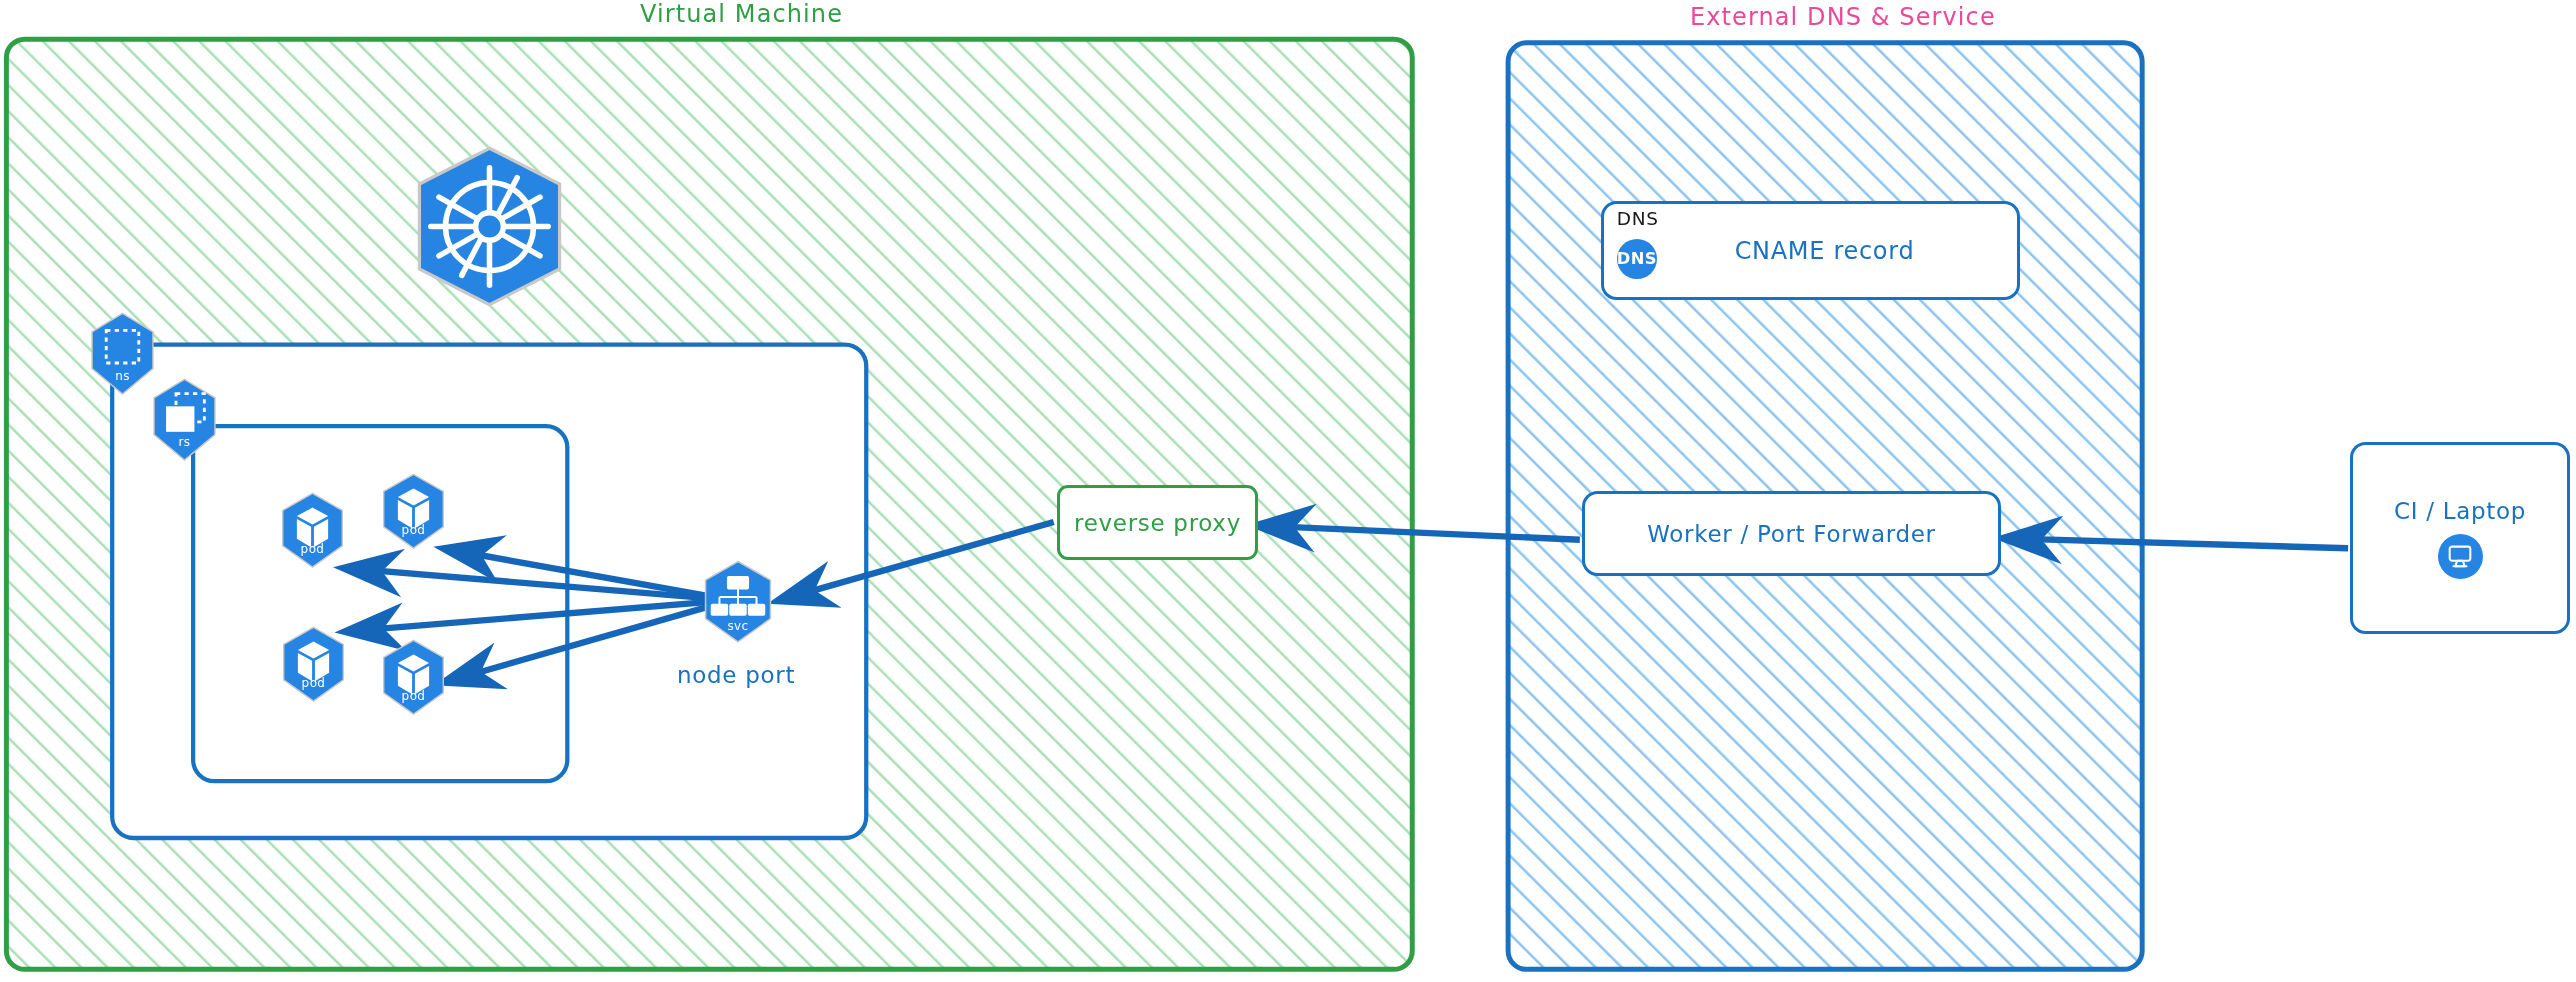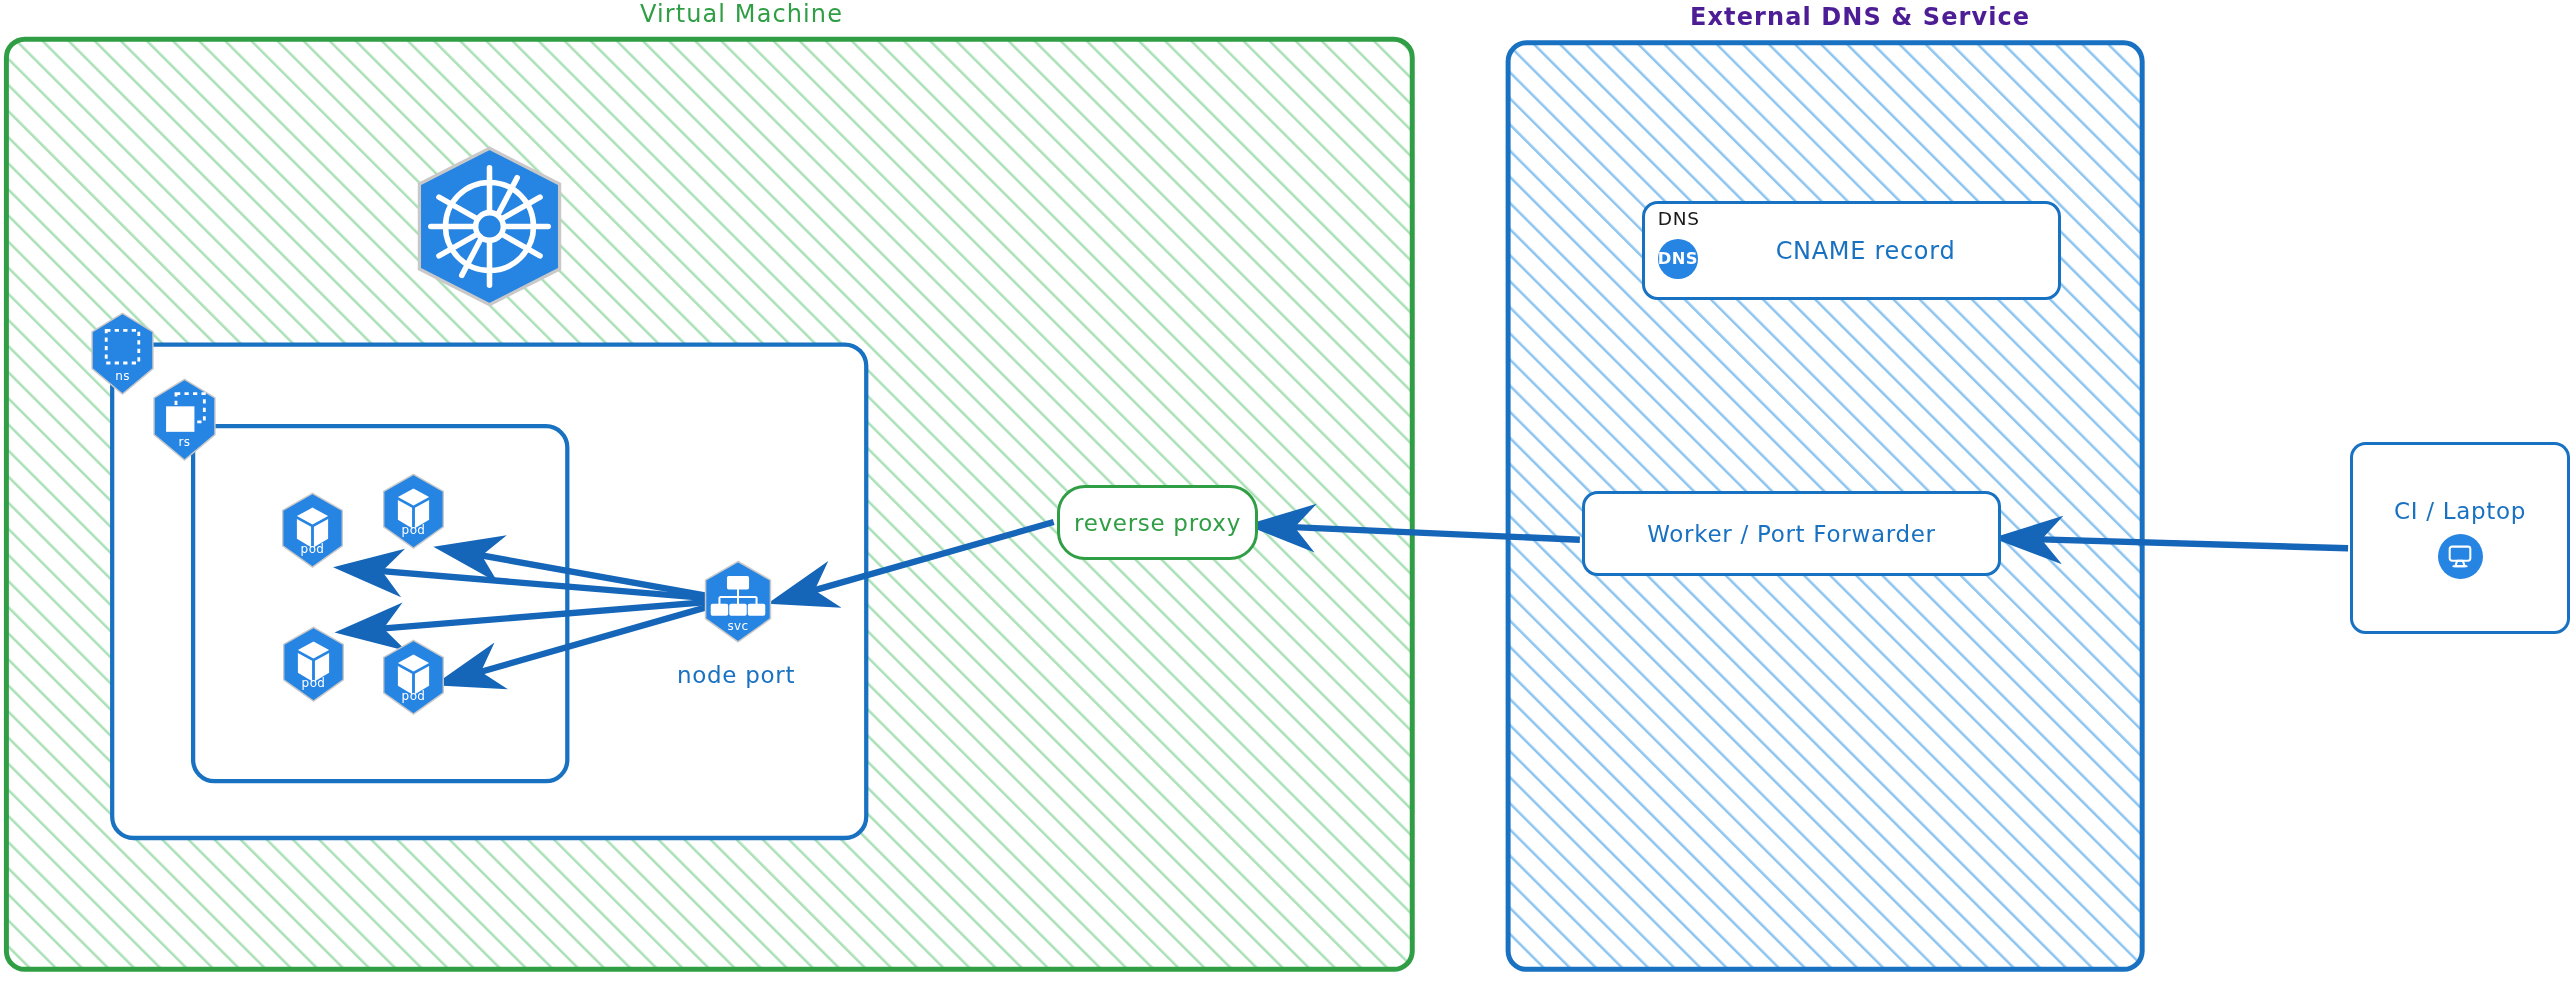--- a/index.html
+++ b/index.html
@@ -31,40 +31,40 @@
   }
   
   .group-title {
     position: absolute;
     white-space: nowrap;
     font-size: 24px;
     letter-spacing: 1.1px;
     font-family: "DejaVu Sans", sans-serif;
   }
   .group-title.green { color: #2f9e44; }
-  .group-title.blue  { color: #4c1d95; font-weight: bold; }
+  .group-title.blue  { color: #ec4899; }
 
   
   .node-box {
     position: absolute;
     box-sizing: border-box;
     background: #ffffff;
     display: flex;
     align-items: center;
     justify-content: center;
     flex-direction: column;
   }
   .node-box .node-label {
     white-space: nowrap;
     font-size: 23px;
     letter-spacing: 0.7px;
   }
   .box-green {
     border: 3.6px solid #2f9e44;
-    border-radius: 28px;
+    border-radius: 11px;
   }
   .box-green .node-label { color: #2f9e44; }
   .box-blue {
     border: 3.6px solid #1971c2;
     border-radius: 15.6px;
   }
   .box-blue .node-label { color: #1971c2; }
 
   
   .dns-card {
@@ -303,21 +303,21 @@
     </svg>
     <div class="icon-caption hand" style="top:59px;">svc</div>
   </div>
 
   <div class="free-label hand" style="left:677px; top:662px;text-align:right;">node port</div>
 
   <div class="node-box box-green" style="left:1057px; top:485px; width:201px; height:75px;">
     <span class="node-label hand">reverse proxy</span>
   </div>
 
-  <div class="dns-card" style="left:1642px; top:201px; width:419px; height:99px;">
+  <div class="dns-card" style="left:1601px; top:201px; width:419px; height:99px;">
     <span class="card-tag hand">DNS</span>
     <div class="card-body">
       <span class="dns-badge">DNS</span>
       <span class="card-text hand">CNAME record</span>
     </div>
   </div>
 
   <div class="node-box box-blue" style="left:2350px; top:442px; width:220px; height:192px;">
     <span class="node-label hand">CI / Laptop</span>
     <span class="desktop-badge">

